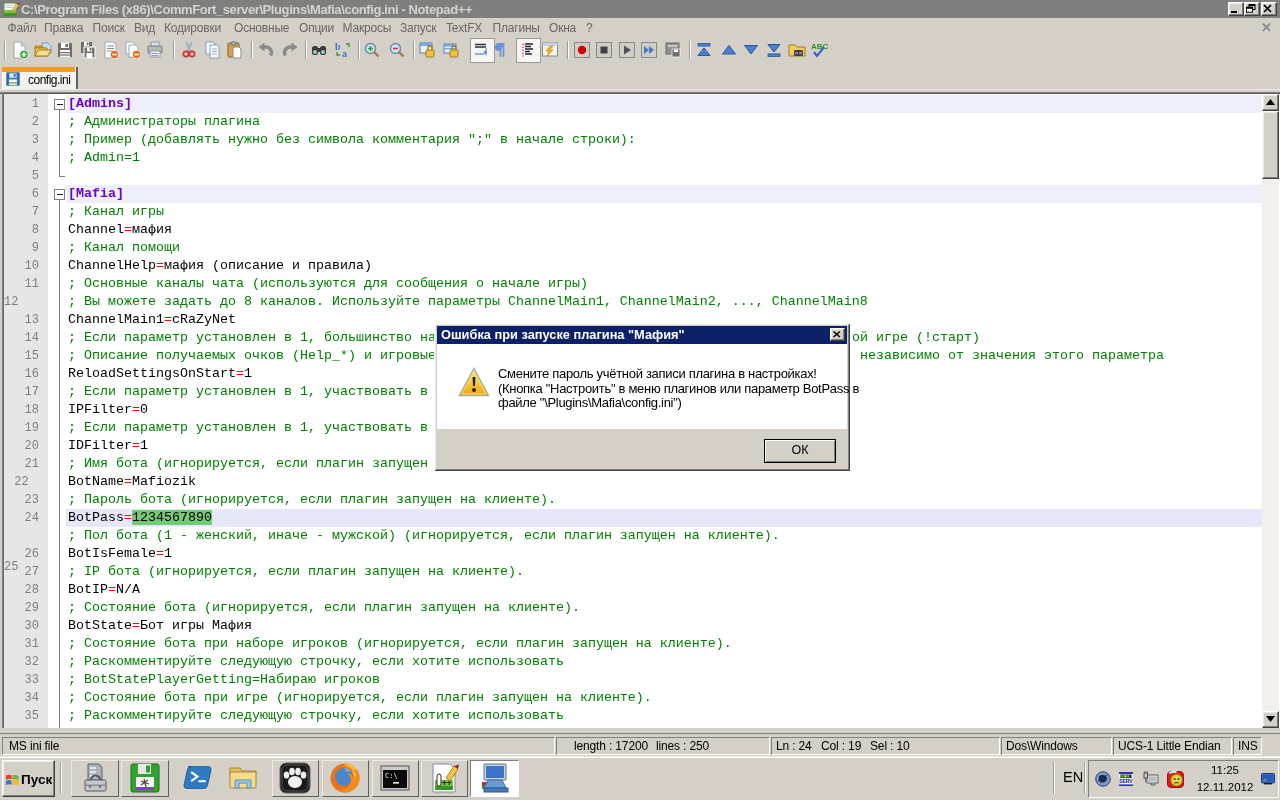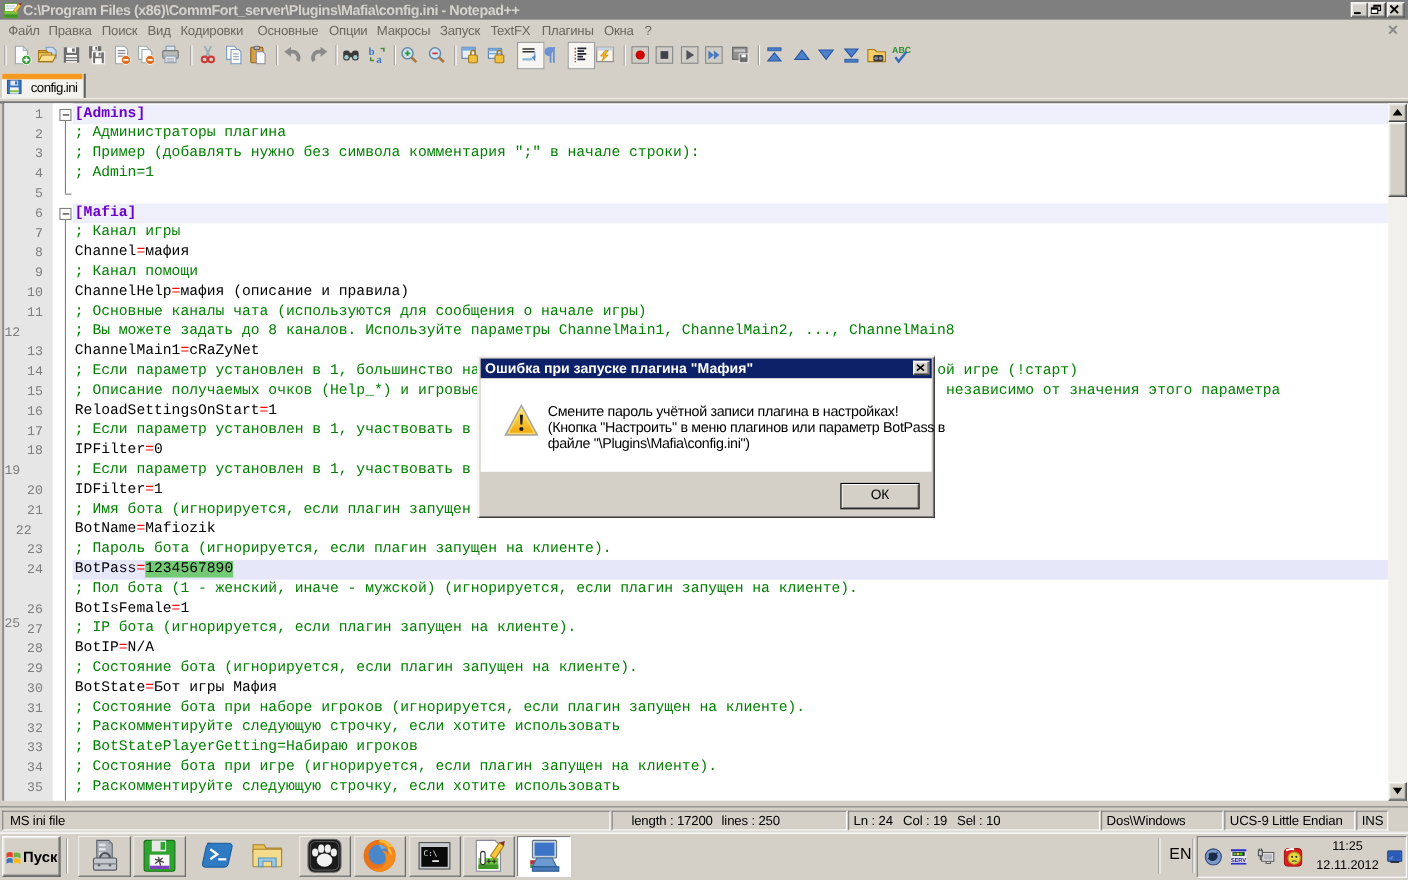--- a/index.html
+++ b/index.html
@@ -287,21 +287,21 @@
 <div class="abs" style="left:4px;top:239px;width:35px;height:18px;font:12px/18px 'Liberation Mono',monospace;color:#7E7E7E;text-align:right">9</div>
 <div class="abs" style="left:4px;top:257px;width:35px;height:18px;font:12px/18px 'Liberation Mono',monospace;color:#7E7E7E;text-align:right">10</div>
 <div class="abs" style="left:4px;top:275px;width:35px;height:18px;font:12px/18px 'Liberation Mono',monospace;color:#7E7E7E;text-align:right">11</div>
 <div class="abs" style="left:4px;top:293px;width:35px;height:18px;font:12px/18px 'Liberation Mono',monospace;color:#7E7E7E;">12</div>
 <div class="abs" style="left:4px;top:311px;width:35px;height:18px;font:12px/18px 'Liberation Mono',monospace;color:#7E7E7E;text-align:right">13</div>
 <div class="abs" style="left:4px;top:329px;width:35px;height:18px;font:12px/18px 'Liberation Mono',monospace;color:#7E7E7E;text-align:right">14</div>
 <div class="abs" style="left:4px;top:347px;width:35px;height:18px;font:12px/18px 'Liberation Mono',monospace;color:#7E7E7E;text-align:right">15</div>
 <div class="abs" style="left:4px;top:365px;width:35px;height:18px;font:12px/18px 'Liberation Mono',monospace;color:#7E7E7E;text-align:right">16</div>
 <div class="abs" style="left:4px;top:383px;width:35px;height:18px;font:12px/18px 'Liberation Mono',monospace;color:#7E7E7E;text-align:right">17</div>
 <div class="abs" style="left:4px;top:401px;width:35px;height:18px;font:12px/18px 'Liberation Mono',monospace;color:#7E7E7E;text-align:right">18</div>
-<div class="abs" style="left:4px;top:419px;width:35px;height:18px;font:12px/18px 'Liberation Mono',monospace;color:#7E7E7E;">19</div>
+<div class="abs" style="left:4px;top:419px;width:35px;height:18px;font:12px/18px 'Liberation Mono',monospace;color:#7E7E7E;text-align:right">19</div>
 <div class="abs" style="left:4px;top:437px;width:35px;height:18px;font:12px/18px 'Liberation Mono',monospace;color:#7E7E7E;text-align:right">20</div>
 <div class="abs" style="left:4px;top:455px;width:35px;height:18px;font:12px/18px 'Liberation Mono',monospace;color:#7E7E7E;text-align:right">21</div>
 <div class="abs" style="left:4px;top:473px;width:35px;height:18px;font:12px/18px 'Liberation Mono',monospace;color:#7E7E7E;text-align:center">22</div>
 <div class="abs" style="left:4px;top:491px;width:35px;height:18px;font:12px/18px 'Liberation Mono',monospace;color:#7E7E7E;text-align:right">23</div>
 <div class="abs" style="left:4px;top:509px;width:35px;height:18px;font:12px/18px 'Liberation Mono',monospace;color:#7E7E7E;text-align:right">24</div>
 <div class="abs" style="left:4px;top:558px;width:35px;height:18px;font:12px/18px 'Liberation Mono',monospace;color:#7E7E7E;">25</div>
 <div class="abs" style="left:4px;top:545px;width:35px;height:18px;font:12px/18px 'Liberation Mono',monospace;color:#7E7E7E;text-align:right">26</div>
 <div class="abs" style="left:4px;top:563px;width:35px;height:18px;font:12px/18px 'Liberation Mono',monospace;color:#7E7E7E;text-align:right">27</div>
 <div class="abs" style="left:4px;top:581px;width:35px;height:18px;font:12px/18px 'Liberation Mono',monospace;color:#7E7E7E;text-align:right">28</div>
 <div class="abs" style="left:4px;top:599px;width:35px;height:18px;font:12px/18px 'Liberation Mono',monospace;color:#7E7E7E;text-align:right">29</div>
@@ -362,21 +362,21 @@
 <div class="abs raised" style="left:1262px;top:711px;width:15px;height:15px"></div>
 <svg class="abs" style="left:1266px;top:716px" width="9" height="7" viewBox="0 0 9 7">
     <path d="M4.5,6 L9,0 H0 Z" fill="#000"></path>
   </svg>
 <div class="abs" style="left:0;top:728px;width:1280px;height:28px;background:#D4D0C8"></div>
 <div class="abs" style="left:0;top:733px;width:1280px;height:1px;background:#808080"></div>
 <div class="seg" style="left:2px;width:551px"><span class="abs" style="left:6px">MS ini file</span></div>
 <div class="seg" style="left:556px;width:212px"><span class="abs" style="left:17px">length : 17200</span><span class="abs" style="left:99px">lines : 250</span></div>
 <div class="seg" style="left:771px;width:227px"><span class="abs" style="left:4px">Ln : 24</span><span class="abs" style="left:49px">Col : 19</span><span class="abs" style="left:98px">Sel : 10</span></div>
 <div class="seg" style="left:1001px;width:109px"><span class="abs" style="left:4px">Dos\Windows</span></div>
-<div class="seg" style="left:1113px;width:117px"><span class="abs" style="left:4px">UCS-9 Little Endian</span></div>
+<div class="seg" style="left:1113px;width:117px"><span class="abs" style="left:4px">UCS-1 Little Endian</span></div>
 <div class="seg" style="left:1233px;width:27px"><span class="abs" style="left:4px">INS</span></div>
 <div class="abs" style="left:0;top:756px;width:1280px;height:44px;background:#D4D0C8;border-top:1px solid #ECEAE5"></div>
 <div class="abs" style="left:0;top:757px;width:1280px;height:1px;background:#FFF"></div>
 <div class="abs raised" style="left:2px;top:760px;width:51px;height:35px"></div>
 <svg class="abs" style="left:5px;top:772px" width="15" height="15" viewBox="0 0 16 16">
     <path d="M1,4 C3,2.5 5,2.5 7,3.5 L7,8 C5,7 3,7 1,8.5 Z" fill="#E3412B"></path>
     <path d="M8,3.7 C10,2.7 12.5,3 14.5,4.5 L14.5,9 C12.5,7.5 10,7.3 8,8.2 Z" fill="#6CB33F"></path>
     <path d="M1,9.7 C3,8.2 5,8.2 7,9.2 L7,13.7 C5,12.7 3,12.7 1,14.2 Z" fill="#3B77BC"></path>
     <path d="M8,9.4 C10,8.5 12.5,8.8 14.5,10.3 L14.5,14.7 C12.5,13.2 10,13 8,13.9 Z" fill="#FDB813"></path>
   </svg>

